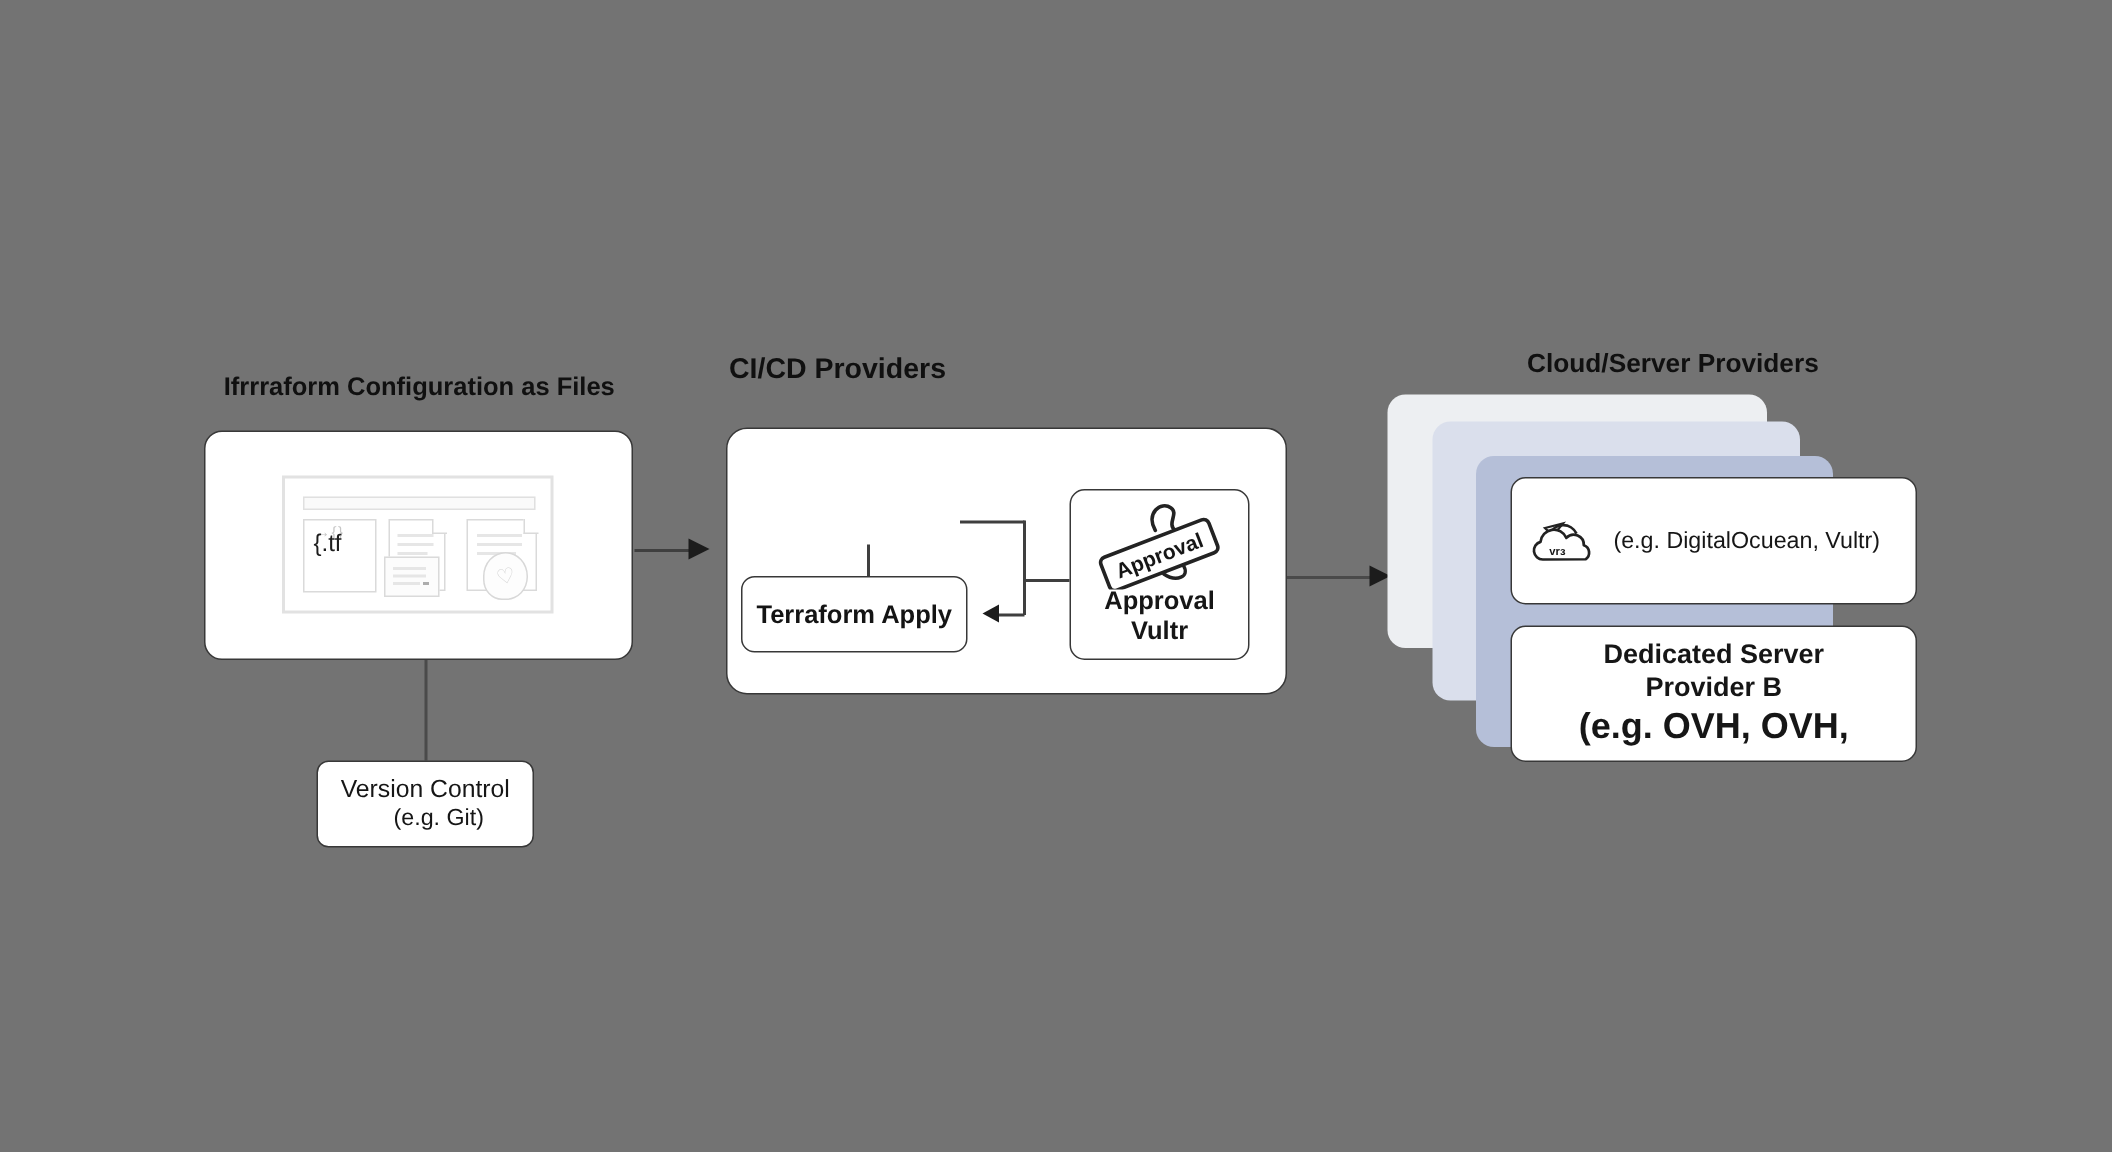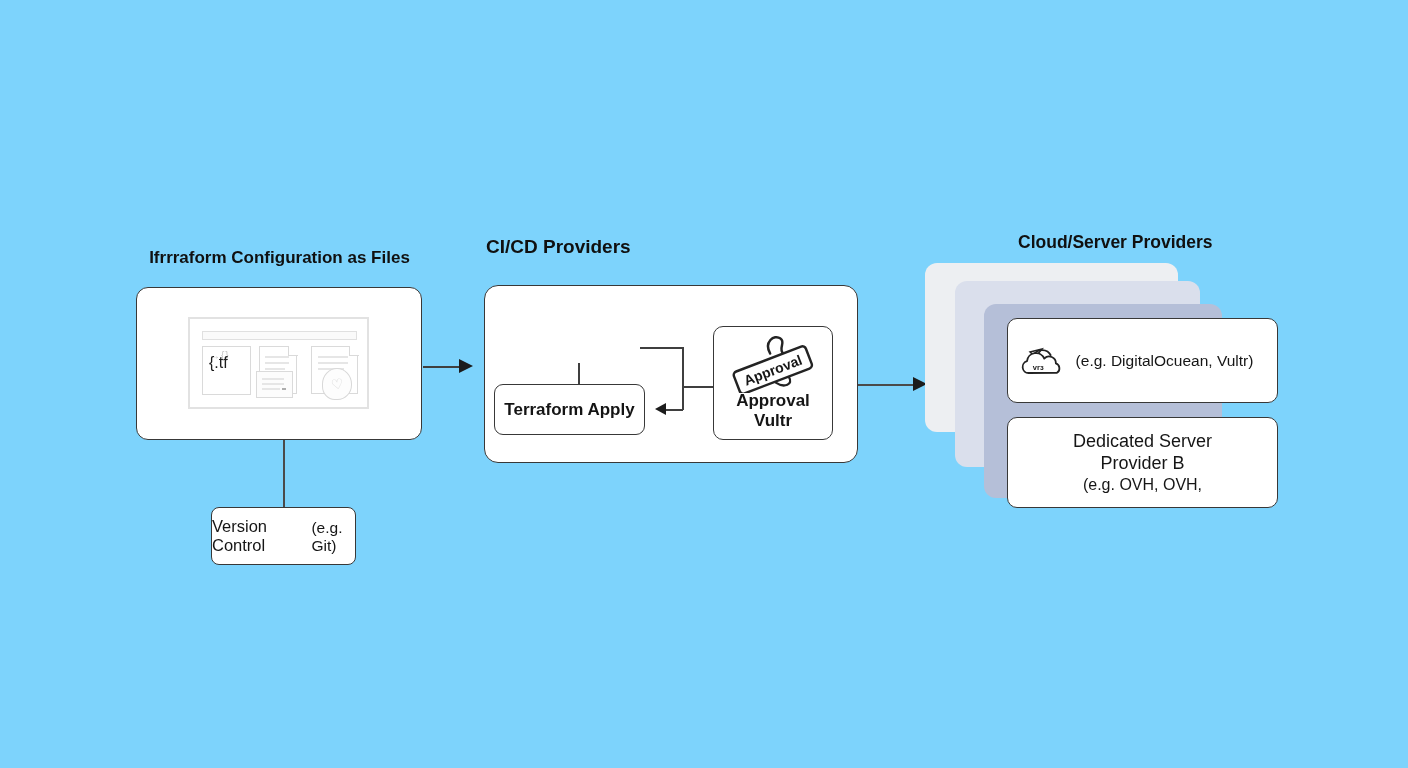--- a/index.html
+++ b/index.html
@@ -1,16 +1,16 @@
 <!DOCTYPE html>
 <html><head>
 <meta charset="utf-8">
 <style>
   html,body{margin:0;padding:0;background:#fff;}
-  .canvas{position:relative;width:1408px;height:768px;background:#7dd3fc;overflow:hidden;
+  .canvas{position:relative;width:1408px;height:768px;background:#737373;overflow:hidden;
           font-family:"Liberation Sans","DejaVu Sans",sans-serif;color:#161616;}
   .abs{position:absolute;}
   .sec-title{font-weight:700;color:#101010;}
   .box{position:absolute;background:#fff;border:1.7px solid #383838;box-sizing:border-box;}
   .rline{position:absolute;background:#3f3f3f;}
   .arrow-r{position:absolute;width:0;height:0;border-top:7.5px solid transparent;
            border-bottom:7.5px solid transparent;border-left:14px solid #1c1c1c;}
   .arrow-l{position:absolute;width:0;height:0;border-top:6.5px solid transparent;
            border-bottom:6.5px solid transparent;border-right:11px solid #1c1c1c;}
   
@@ -21,32 +21,32 @@
                background:#fff;border-left:1.5px solid #dadada;border-bottom:1.5px solid #dadada;}
   .dline{position:absolute;height:2px;background:#e6e6e6;}
   .tf-top{position:absolute;top:3px;left:7px;font-size:10px;color:#c6c6c6;letter-spacing:1px;}
   .tf-label{position:absolute;bottom:22px;left:6px;font-size:16px;font-weight:500;color:#1d1d1d;}
   .badge{position:absolute;border:1.6px solid #d8d8d8;background:#fdfdfd;border-radius:50% 50% 48% 42%;
          display:flex;align-items:center;justify-content:center;box-sizing:border-box;}
   .badge span{color:#d6d6d6;font-size:14px;transform:rotate(-12deg);}
   
   .node-label{display:flex;align-items:center;justify-content:center;height:100%;
               font-size:17px;font-weight:600;color:#141414;}
-  .vc-box{display:flex;flex-direction:row;align-items:center;justify-content:center;border-radius:8px;}
+  .vc-box{display:flex;flex-direction:column;align-items:center;justify-content:center;border-radius:8px;}
   .vc1{font-size:16.5px;font-weight:500;}
   .vc2{font-size:15.5px;font-weight:400;margin-top:1px;margin-left:18px;}
   
   .card{position:absolute;border-radius:12px;}
   .prov-box{border-radius:10px;display:flex;align-items:center;box-sizing:border-box;}
   .vps-text{flex:1;text-align:center;line-height:1.25;padding-right:6px;}
   .vps-title{font-size:18px;font-weight:700;}
   .vps-sub{font-size:15.5px;font-weight:400;}
   .ded-box{flex-direction:column;justify-content:center;line-height:1.22;}
-  .ded1,.ded2{font-size:18px;font-weight:400;}
-  .ded3{font-size:16px;font-weight:400;}
+  .ded1,.ded2{font-size:18px;font-weight:700;}
+  .ded3{font-size:24px;font-weight:700;}
   .approval-box{display:flex;flex-direction:column;align-items:center;border-radius:10px;padding-top:4px;}
   .approval-text{text-align:center;font-size:17px;font-weight:600;line-height:1.15;margin-top:-2px;}
 </style>
 </head>
 <body>
 
 <div class="canvas">
 
   <div class="abs sec-title" style="left:136px;top:248px;width:287px;text-align:center;font-size:17px;">Ifrrraform Configuration as Files</div>
 

